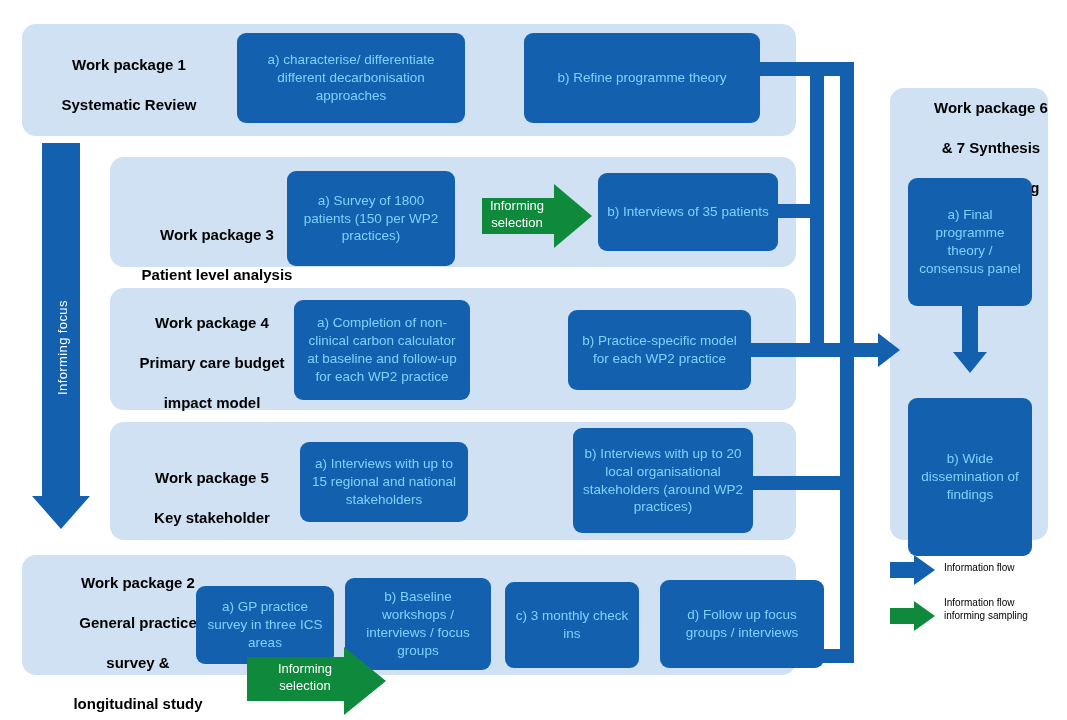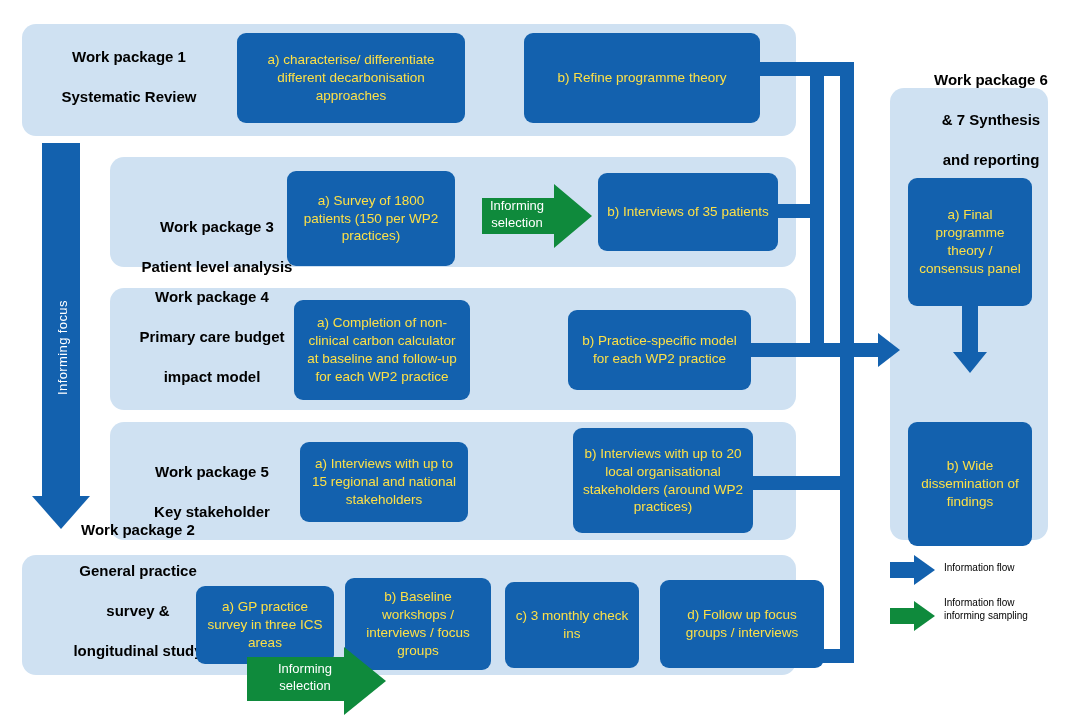--- a/index.html
+++ b/index.html
@@ -22,41 +22,41 @@
   .wp-panel {
     position: absolute;
     background: #cfe1f2;
     border-radius: 14px;
   }
   
   .task {
     position: absolute;
     background: #1361ae;
     border-radius: 9px;
-    color: #fde047;
+    color: #7dd3fc;
     display: flex;
     align-items: center;
     justify-content: center;
     text-align: center;
     font-size: 13.5px;
     line-height: 1.32;
     padding: 8px 8px;
     box-sizing: border-box;
   }
   .task span { display: block; width: 100%; }
   
   .wp-title {
     position: absolute;
     color: #000000;
     font-weight: bold;
     font-size: 15px;
     line-height: 1.34;
     text-align: center;
     display: flex;
-    align-items: flex-end;
+    align-items: flex-start;
     justify-content: center;
   }
   .wp-title span { display:block; width:100%; }
 
   
   .conn {
     position: absolute;
     background: #1361ae;
   }
   
@@ -243,21 +243,21 @@
   <div class="wp-title" style="left:920px; top:98px; width:142px; height:72px;">
     <span>
       <span>Work package 6</span><br>
       <span>&amp; 7 Synthesis</span><br>
       <span>and reporting</span>
     </span>
   </div>
   <div class="task" style="left:908px; top:178px; width:124px; height:128px;">
     <span>a) Final programme theory / consensus panel</span>
   </div>
-  <div class="task" style="left:908px; top:422px; width:124px; height:124px;">
+  <div class="task" style="left:908px; top:398px; width:124px; height:158px;">
     <span>b) Wide dissemination of findings</span>
   </div>
 
   <div class="conn" style="left:962px; top:306px; width:16px; height:48px;"></div>
   <div class="arrow-down-head" style="left:953px; top:352px;"></div>
 
   <div class="conn" style="left:840px; top:62px; width:14px; height:601px;"></div>
 
   <div class="conn" style="left:757px; top:62px; width:97px; height:14px;"></div>
 

